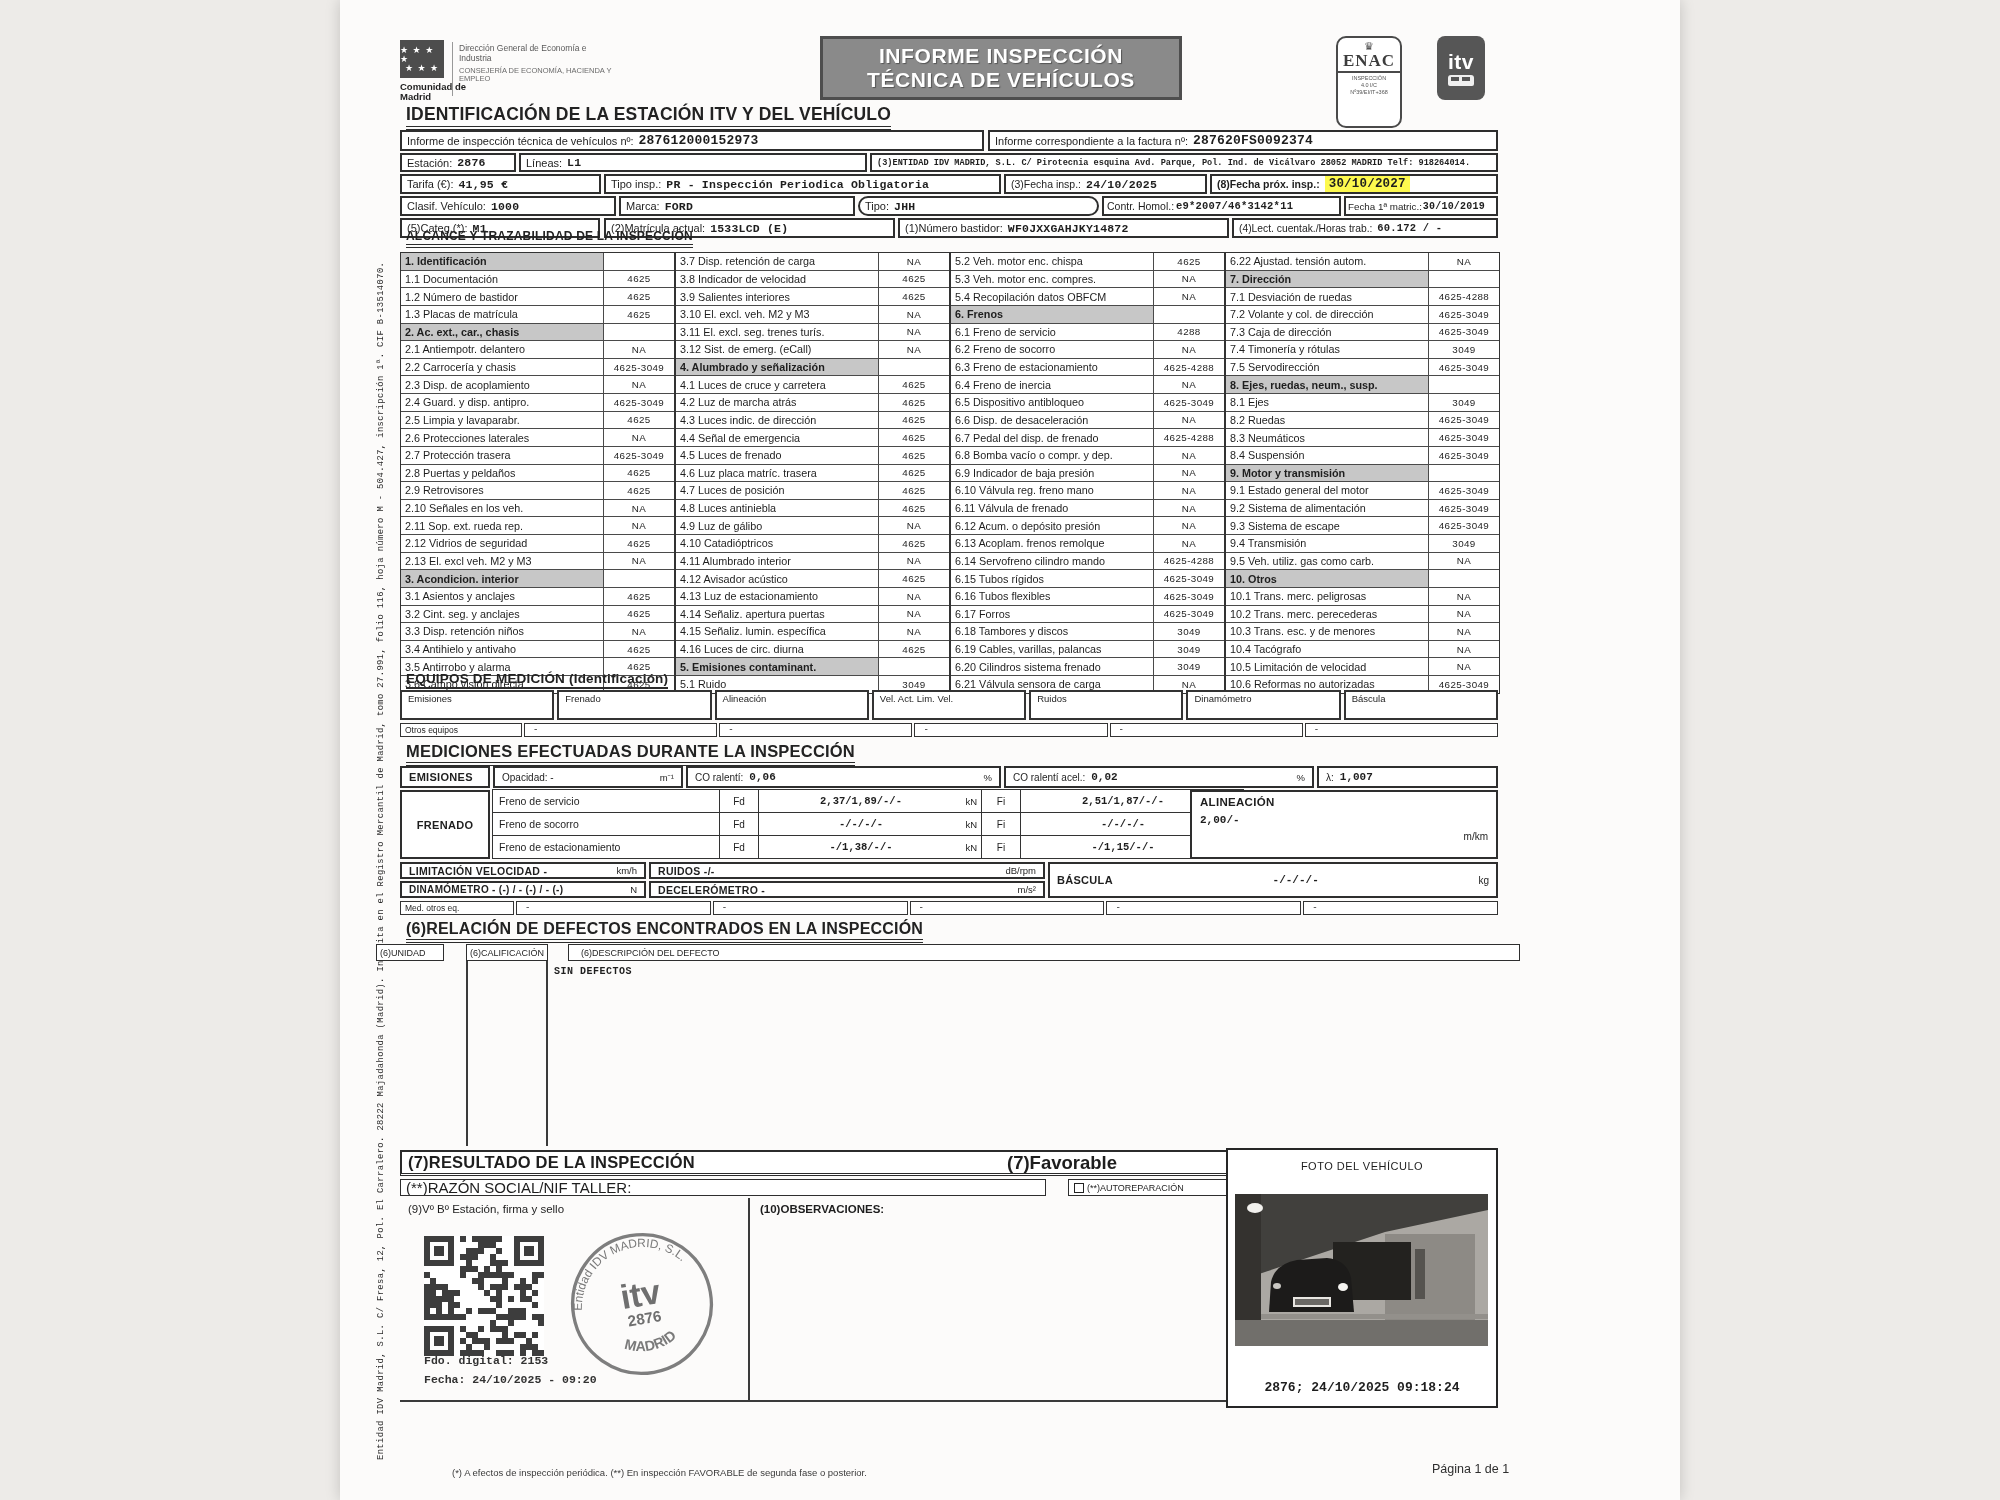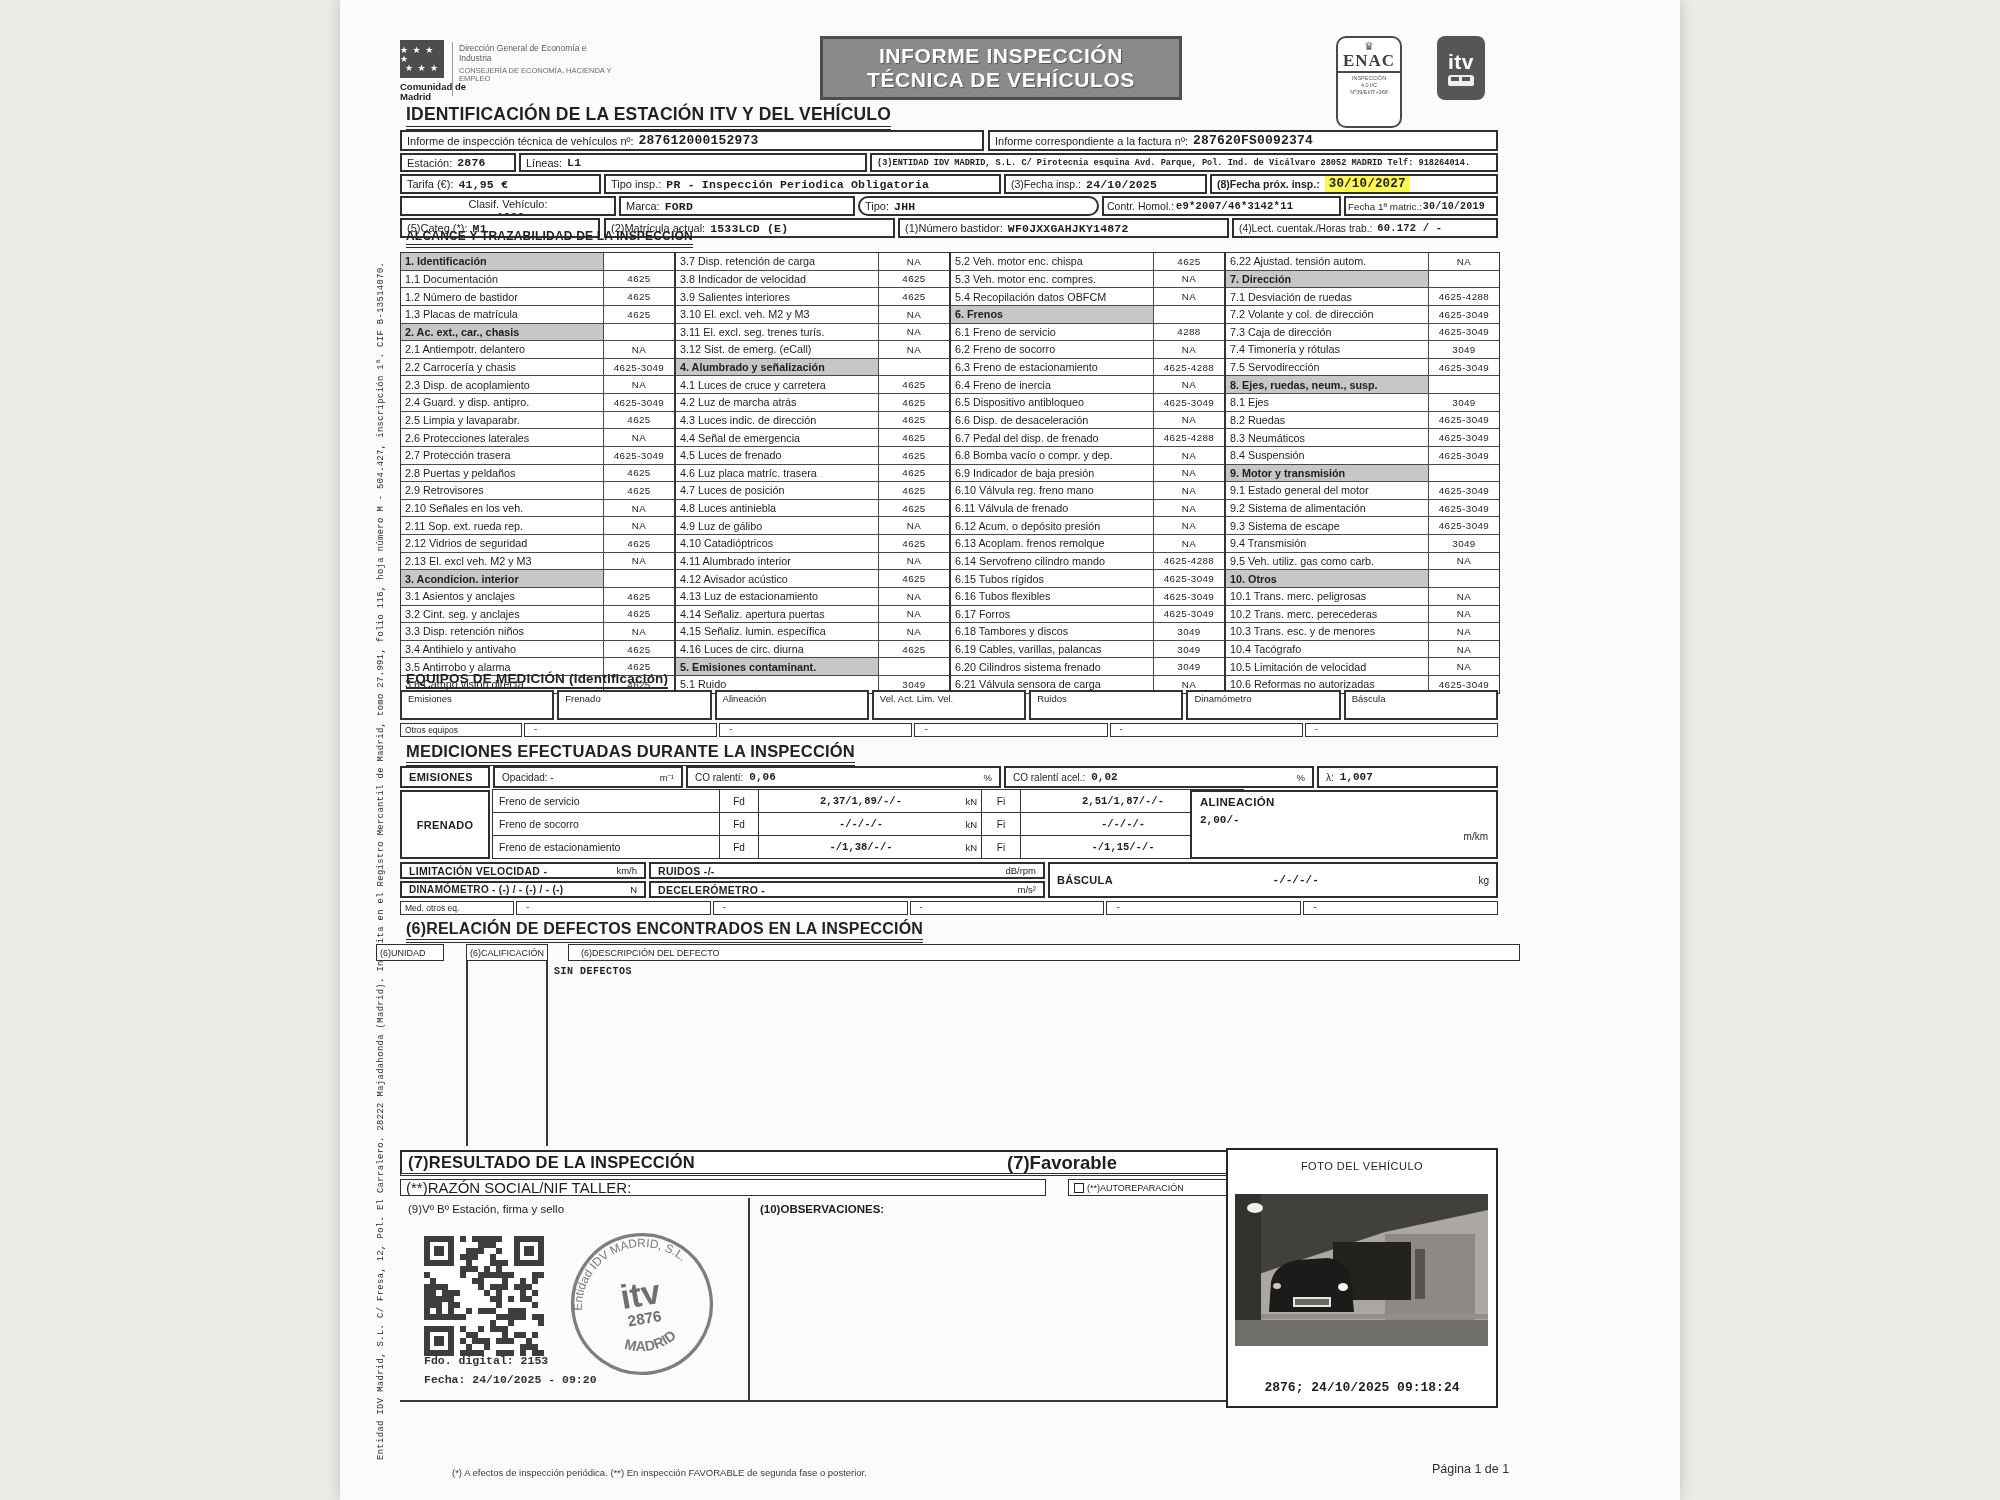--- a/index.html
+++ b/index.html
@@ -136,21 +136,21 @@
 </div>
 <div class="c cell" style="left:1004px;top:174px;width:203px;height:20px;">
   <span class="lbl" style="font-size:10.5px;">(3)Fecha insp.:</span>
   <span class="val">24/10/2025</span>
 </div>
 <div class="c cell" style="left:1210px;top:174px;width:288px;height:20px;">
   <span class="lbl" style="font-size:10.5px;font-weight:bold;">(8)Fecha próx. insp.:</span>
   <span class="val" style="background:#fdf94e;padding:1px 4px;font-size:12.5px;">30/10/2027</span>
 </div>
 
-<div class="c cell" style="left:400px;top:196px;width:216px;height:20px;flex-direction:column;">
+<div class="c cell" style="left:400px;top:196px;width:216px;height:20px;">
   <span class="lbl">Clasif. Vehículo:</span>
   <span class="val">1000</span>
 </div>
 <div class="c cell" style="left:619px;top:196px;width:236px;height:20px;">
   <span class="lbl">Marca:</span>
   <span class="val">FORD</span>
 </div>
 <div class="c cell" style="left:858px;top:196px;width:241px;height:20px;border-radius:10px;">
   <span class="lbl">Tipo:</span>
   <span class="val">JHH</span>

